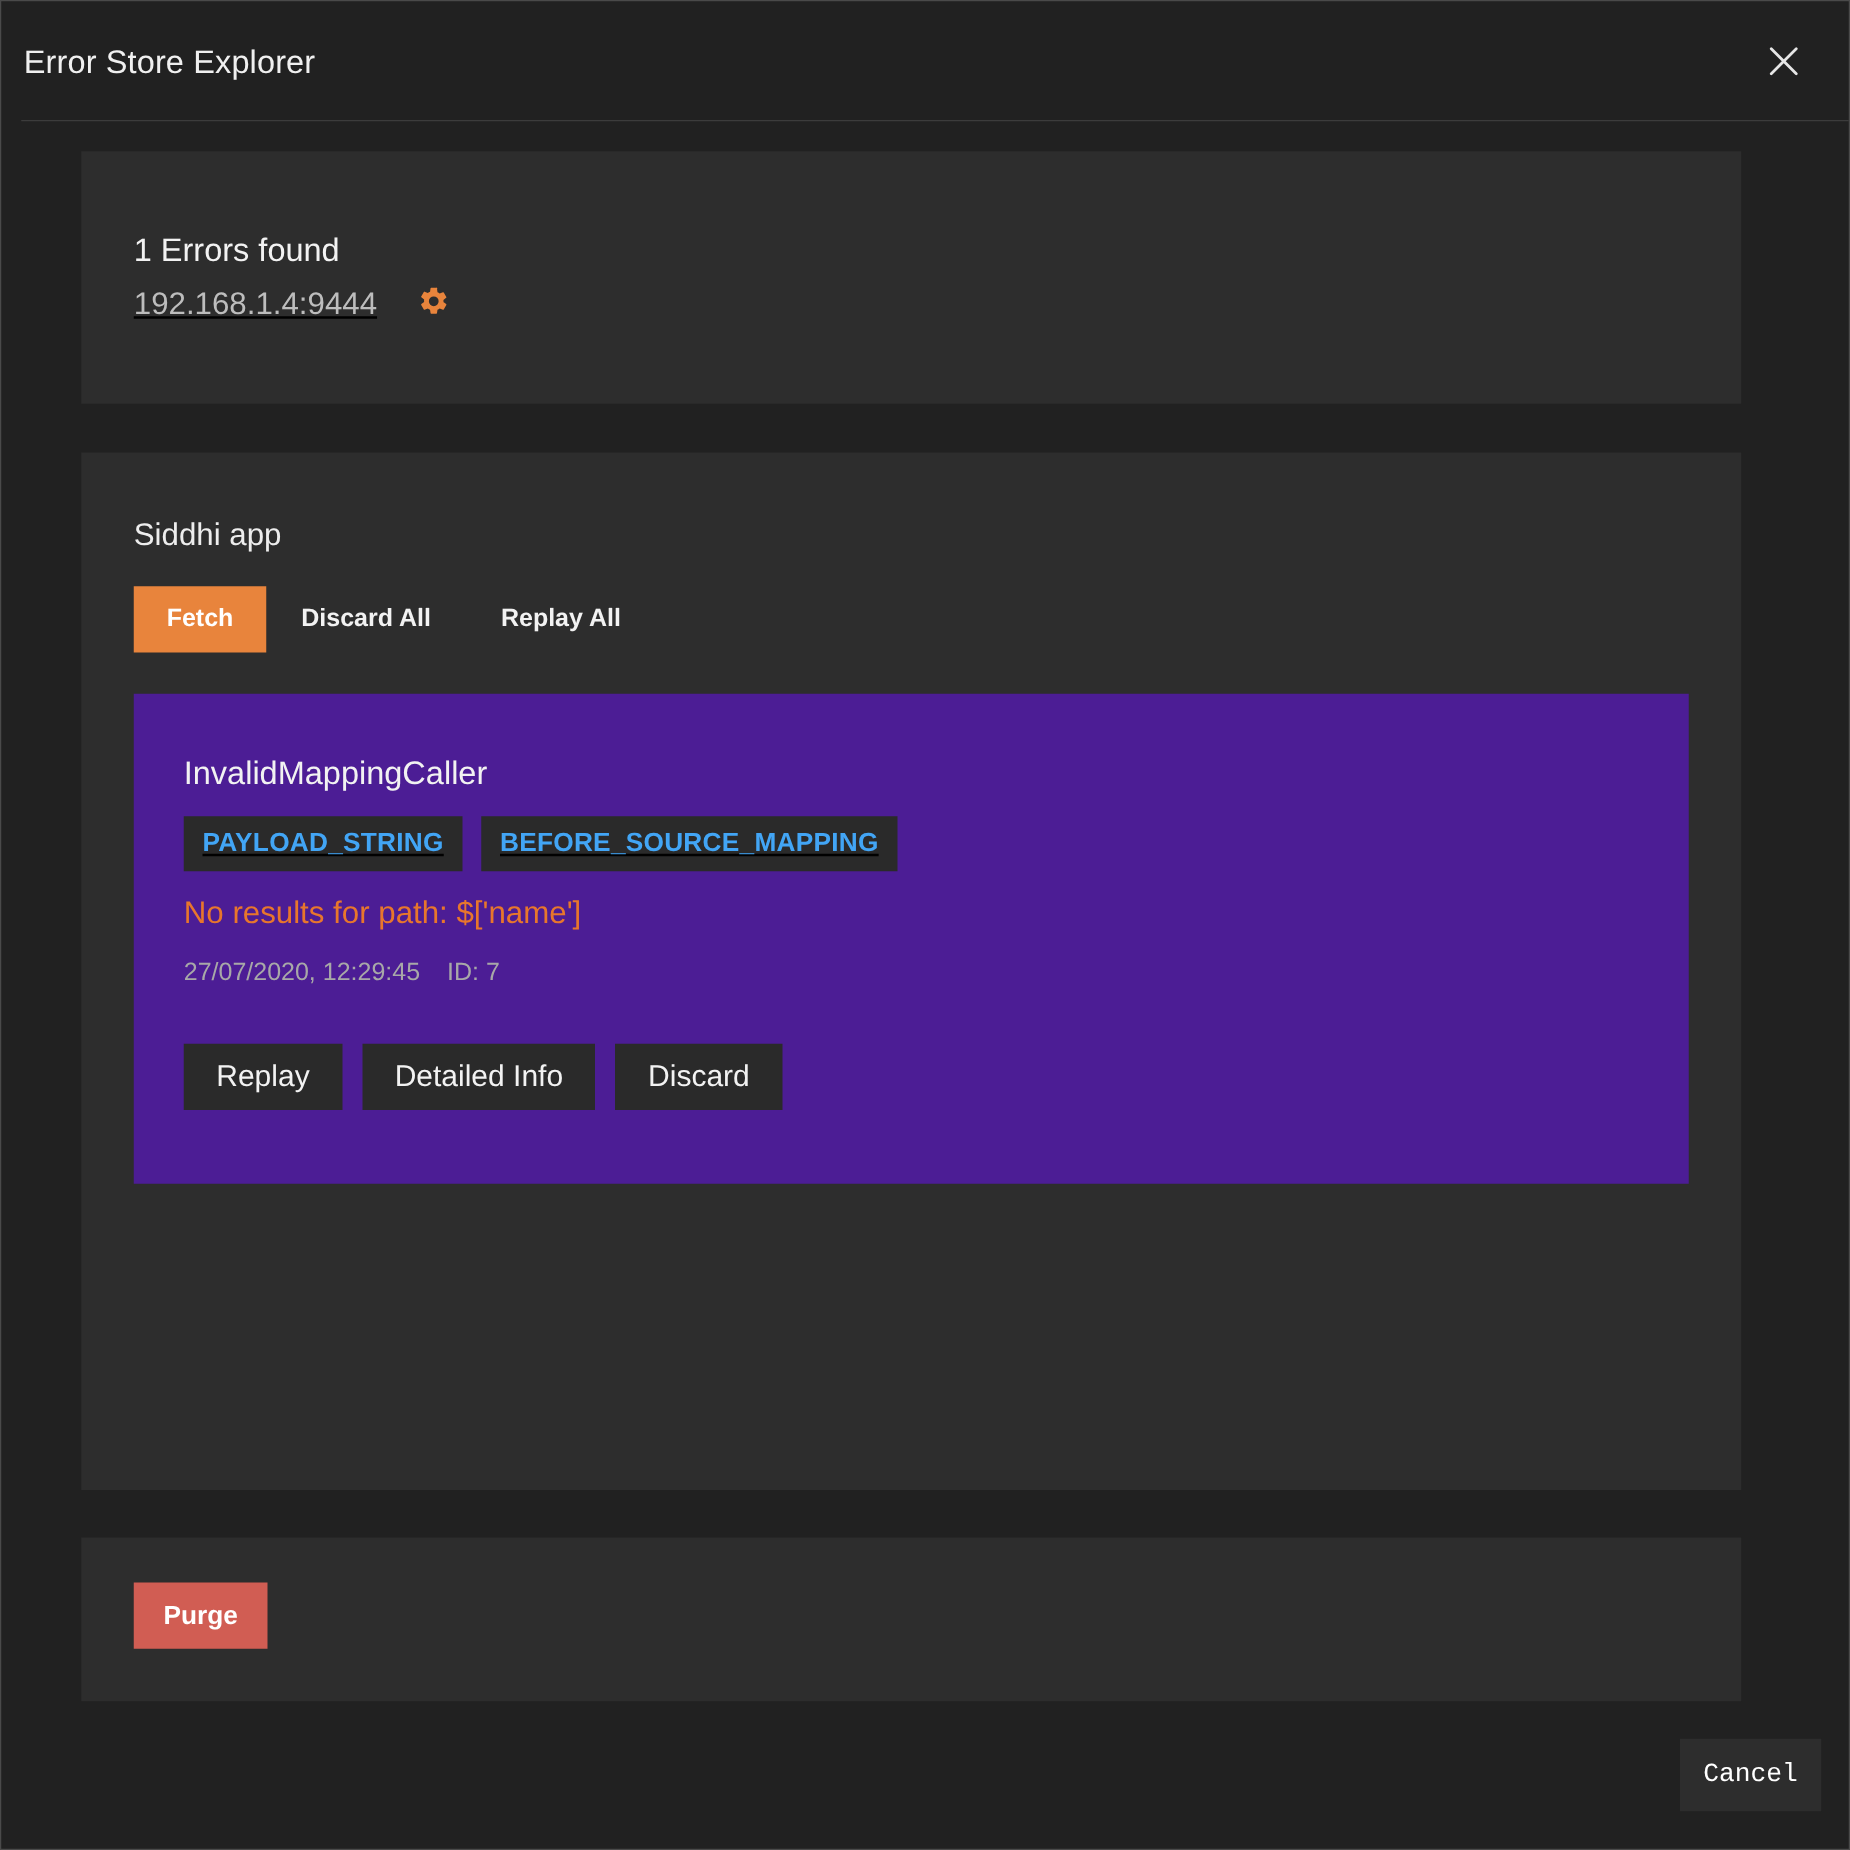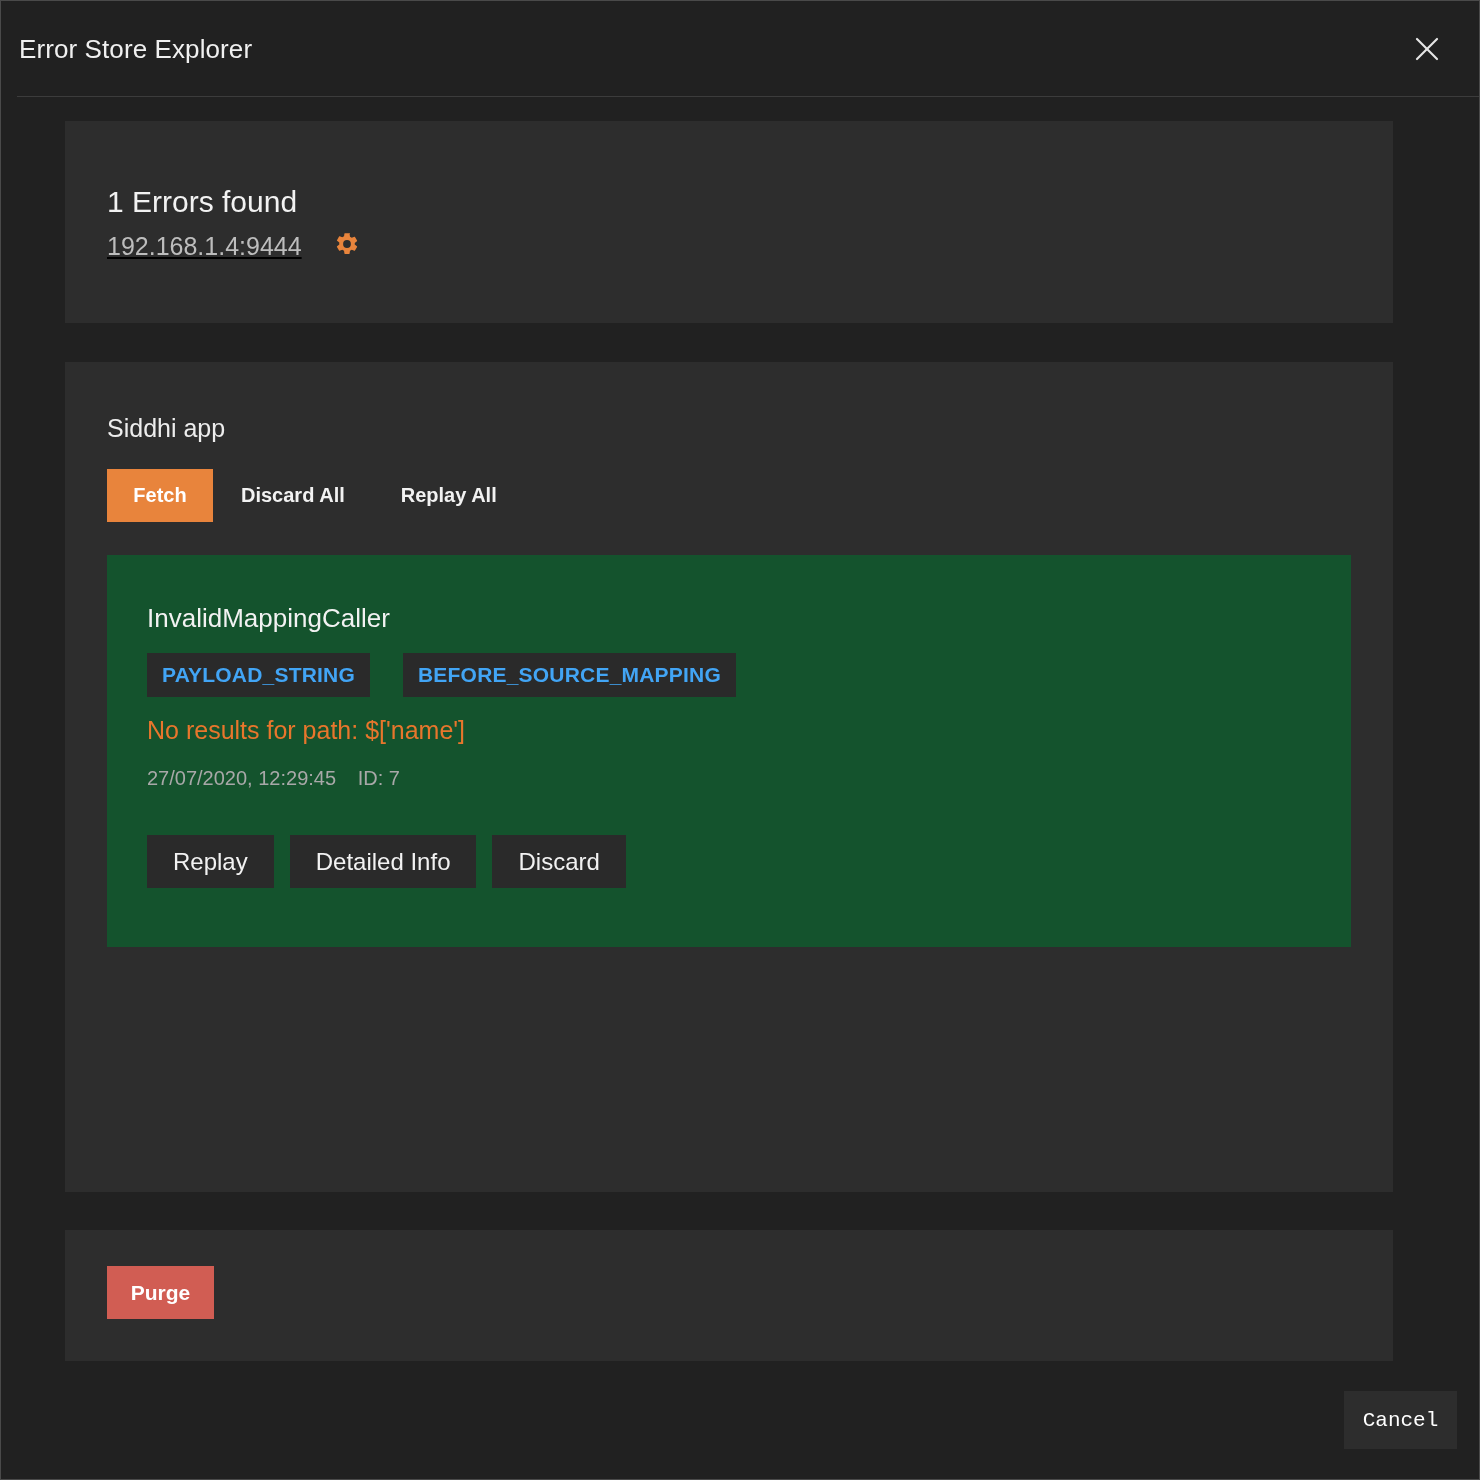--- a/index.html
+++ b/index.html
@@ -73,21 +73,21 @@
     background: #2d2d2d;
     width: 1328px;
   }
 
   .panel-summary {
     height: 202px;
     padding: 64px 0 0 42px;
     margin-bottom: 39px;
   }
   .errors-found {
-    font-size: 30px;
+    font-size: 26px;
     color: #f2f2f2;
     font-weight: 400;
     margin-bottom: 12px;
   }
   .host-row {
     display: flex;
     align-items: center;
     gap: 32px;
     text-decoration: underline;
   }
@@ -160,35 +160,36 @@
     width: 106px;
   }
   .btn-flat {
     background: transparent;
     color: #f2f2f2;
     padding: 0 28px;
   }
 
   
   .error-card {
-    background: #14532d;
+    background: #4c1d95;
     width: 1244px;
     height: 392px;
     padding: 48px 0 0 40px;
   }
   .error-name {
     font-size: 26px;
     color: #f2f2f2;
     font-weight: 400;
     margin-bottom: 19px;
   }
   .chips {
     display: flex;
-    gap: 33px;
+    gap: 15px;
     margin-bottom: 19px;
+    text-decoration: underline;
   }
   .chip {
     background: #2a2a2a;
     color: #42a5f5;
     font-size: 21px;
     font-weight: 700;
     letter-spacing: .2px;
     padding: 10px 15px;
     display: inline-block;
   }

